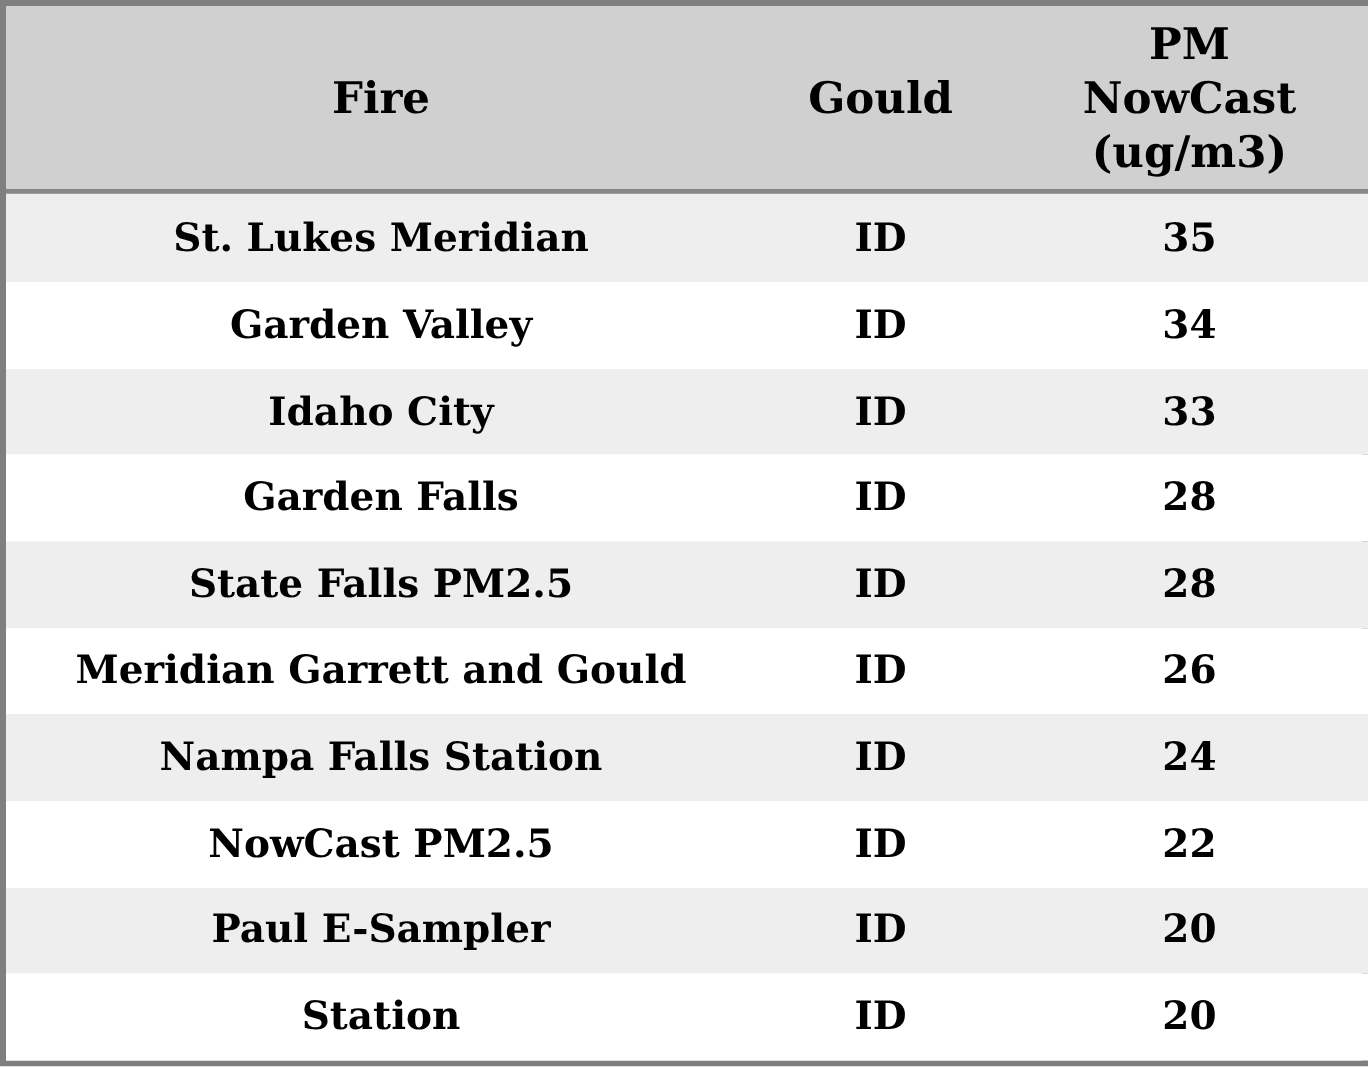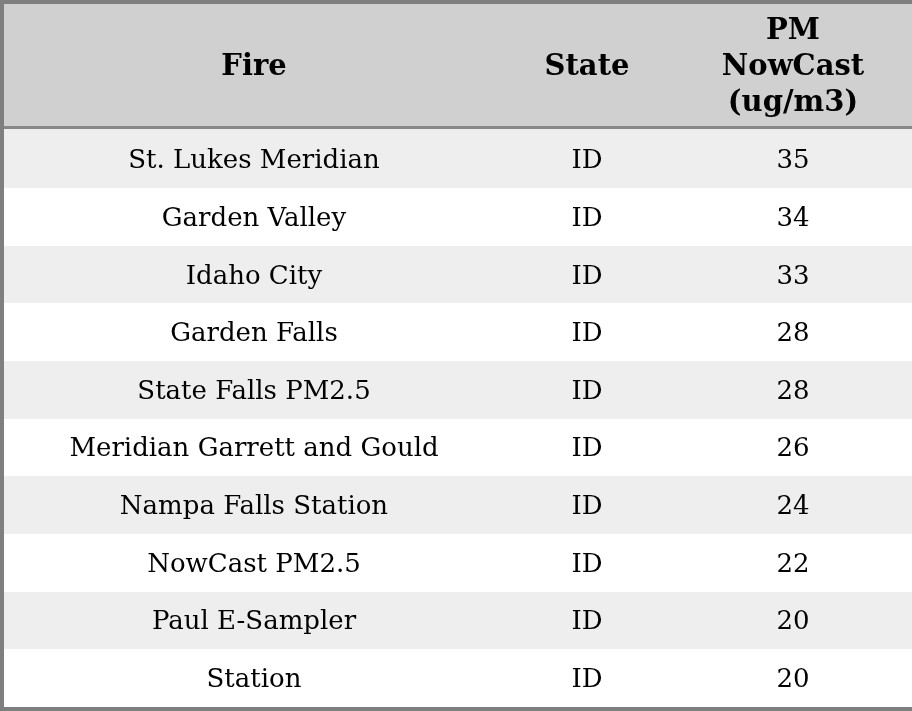--- a/index.html
+++ b/index.html
@@ -35,39 +35,40 @@
     vertical-align: middle;
     line-height: 1.25;
     padding: 0;
   }
   tbody td {
     font-size: 26px;
     color: #000000;
     text-align: center;
     vertical-align: middle;
     padding: 0;
+    font-weight: bold;
   }
   tbody tr.odd  { background: #eeeeee; }
   tbody tr.even { background: #ffffff; }
   .hdr-line { display: block; }
 </style>
 </head>
 <body>
 
 <div class="table-frame">
   <table class="data-table">
     <colgroup>
       <col class="col-site">
       <col class="col-state">
       <col class="col-pm">
     </colgroup>
     <thead>
       <tr>
         <th>Fire</th>
-        <th>State</th>
+        <th>Gould</th>
         <th>
           <span class="hdr-line">PM</span>
           <span class="hdr-line">NowCast</span>
           <span class="hdr-line">(ug/m3)</span>
         </th>
       </tr>
     </thead>
     <tbody>
         <tr class="odd">
           <td>St. Lukes Meridian</td>

